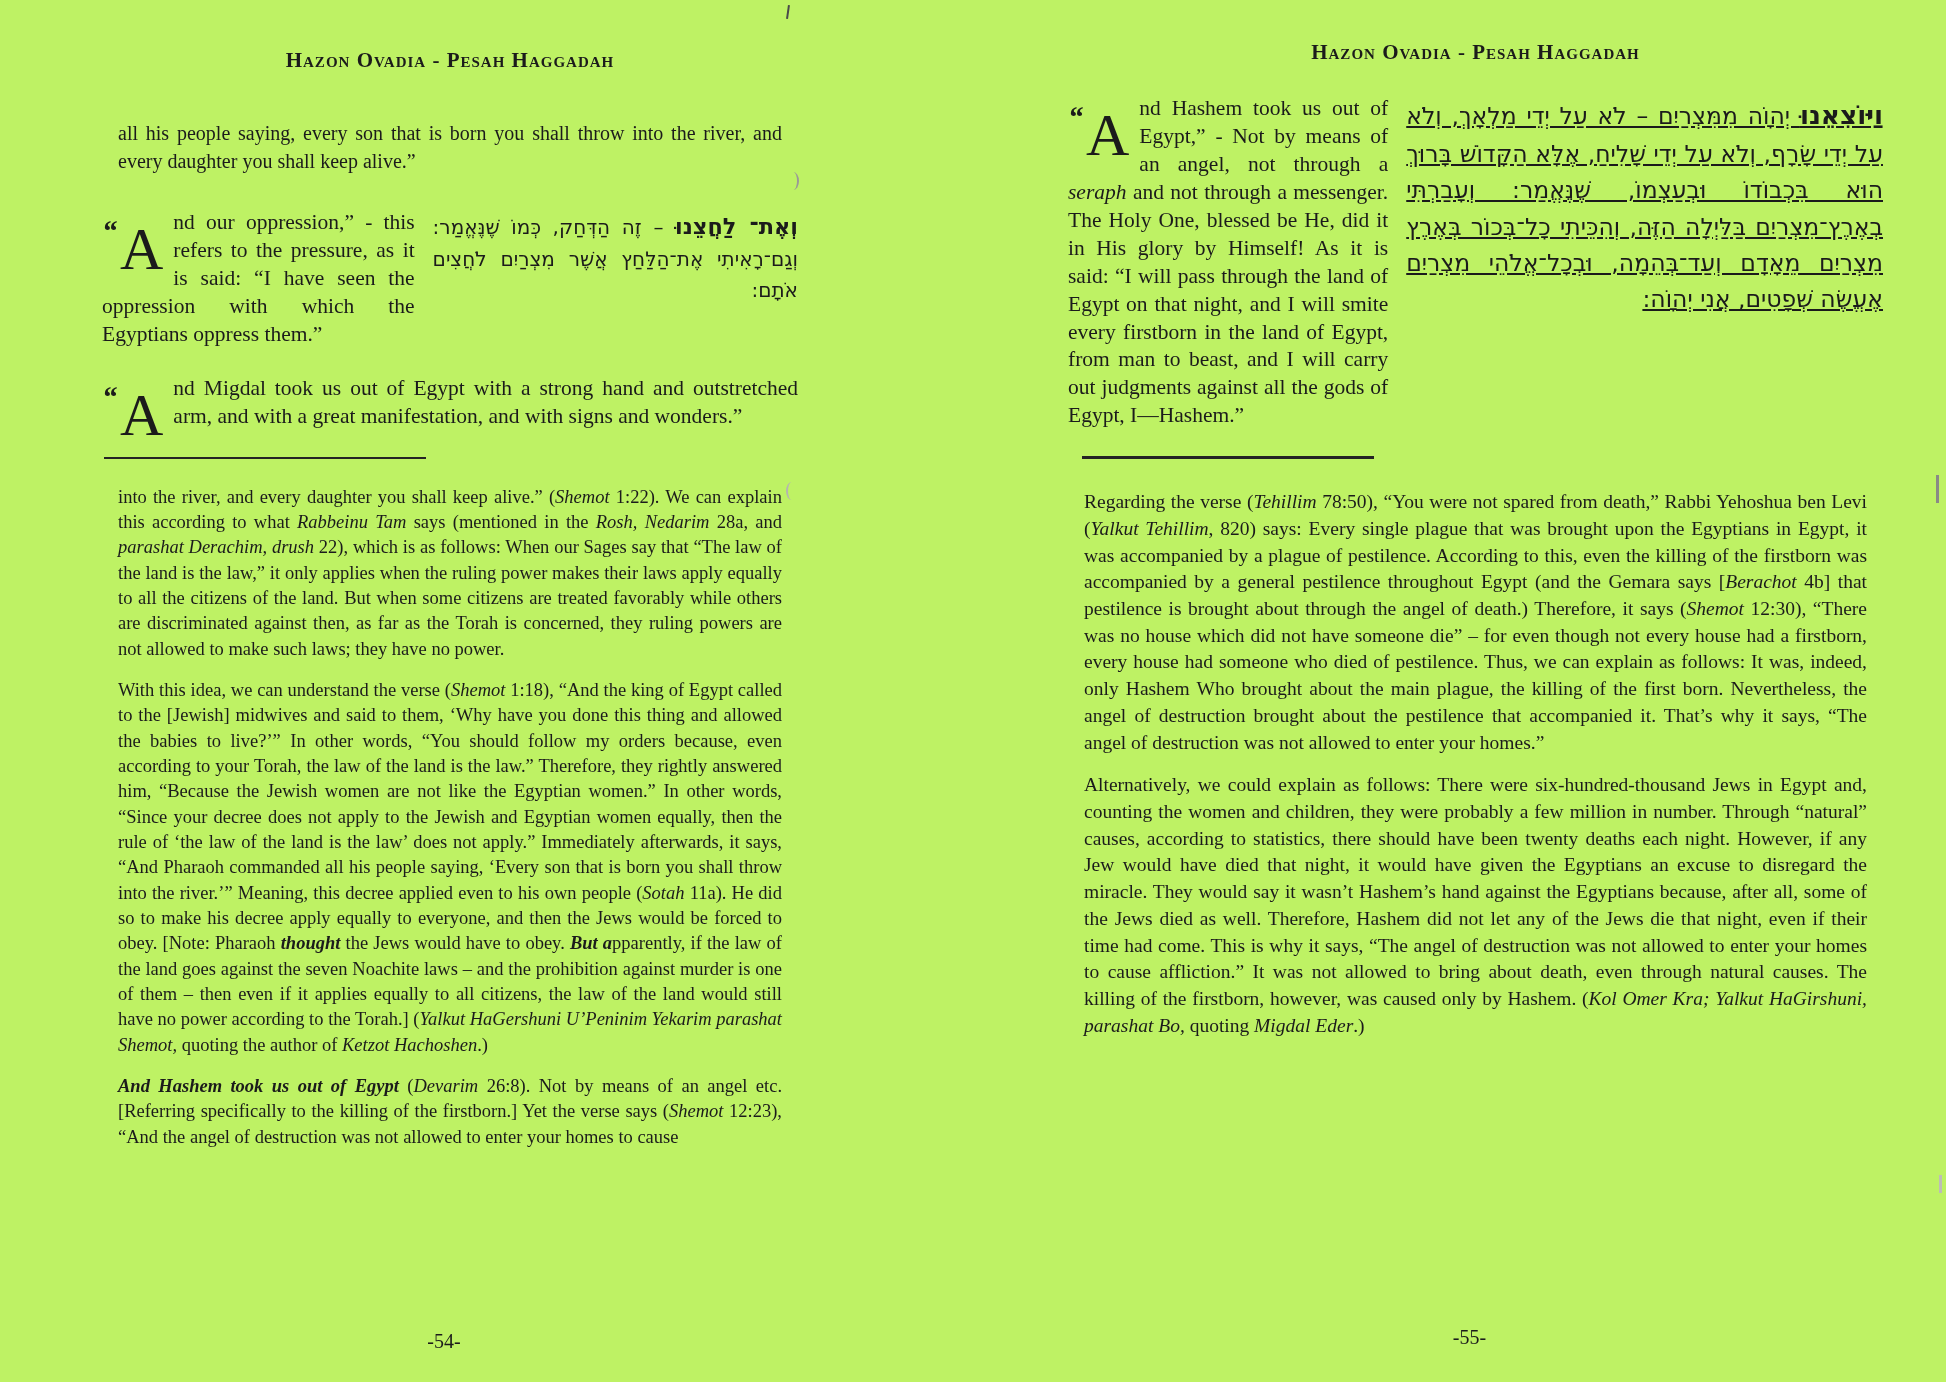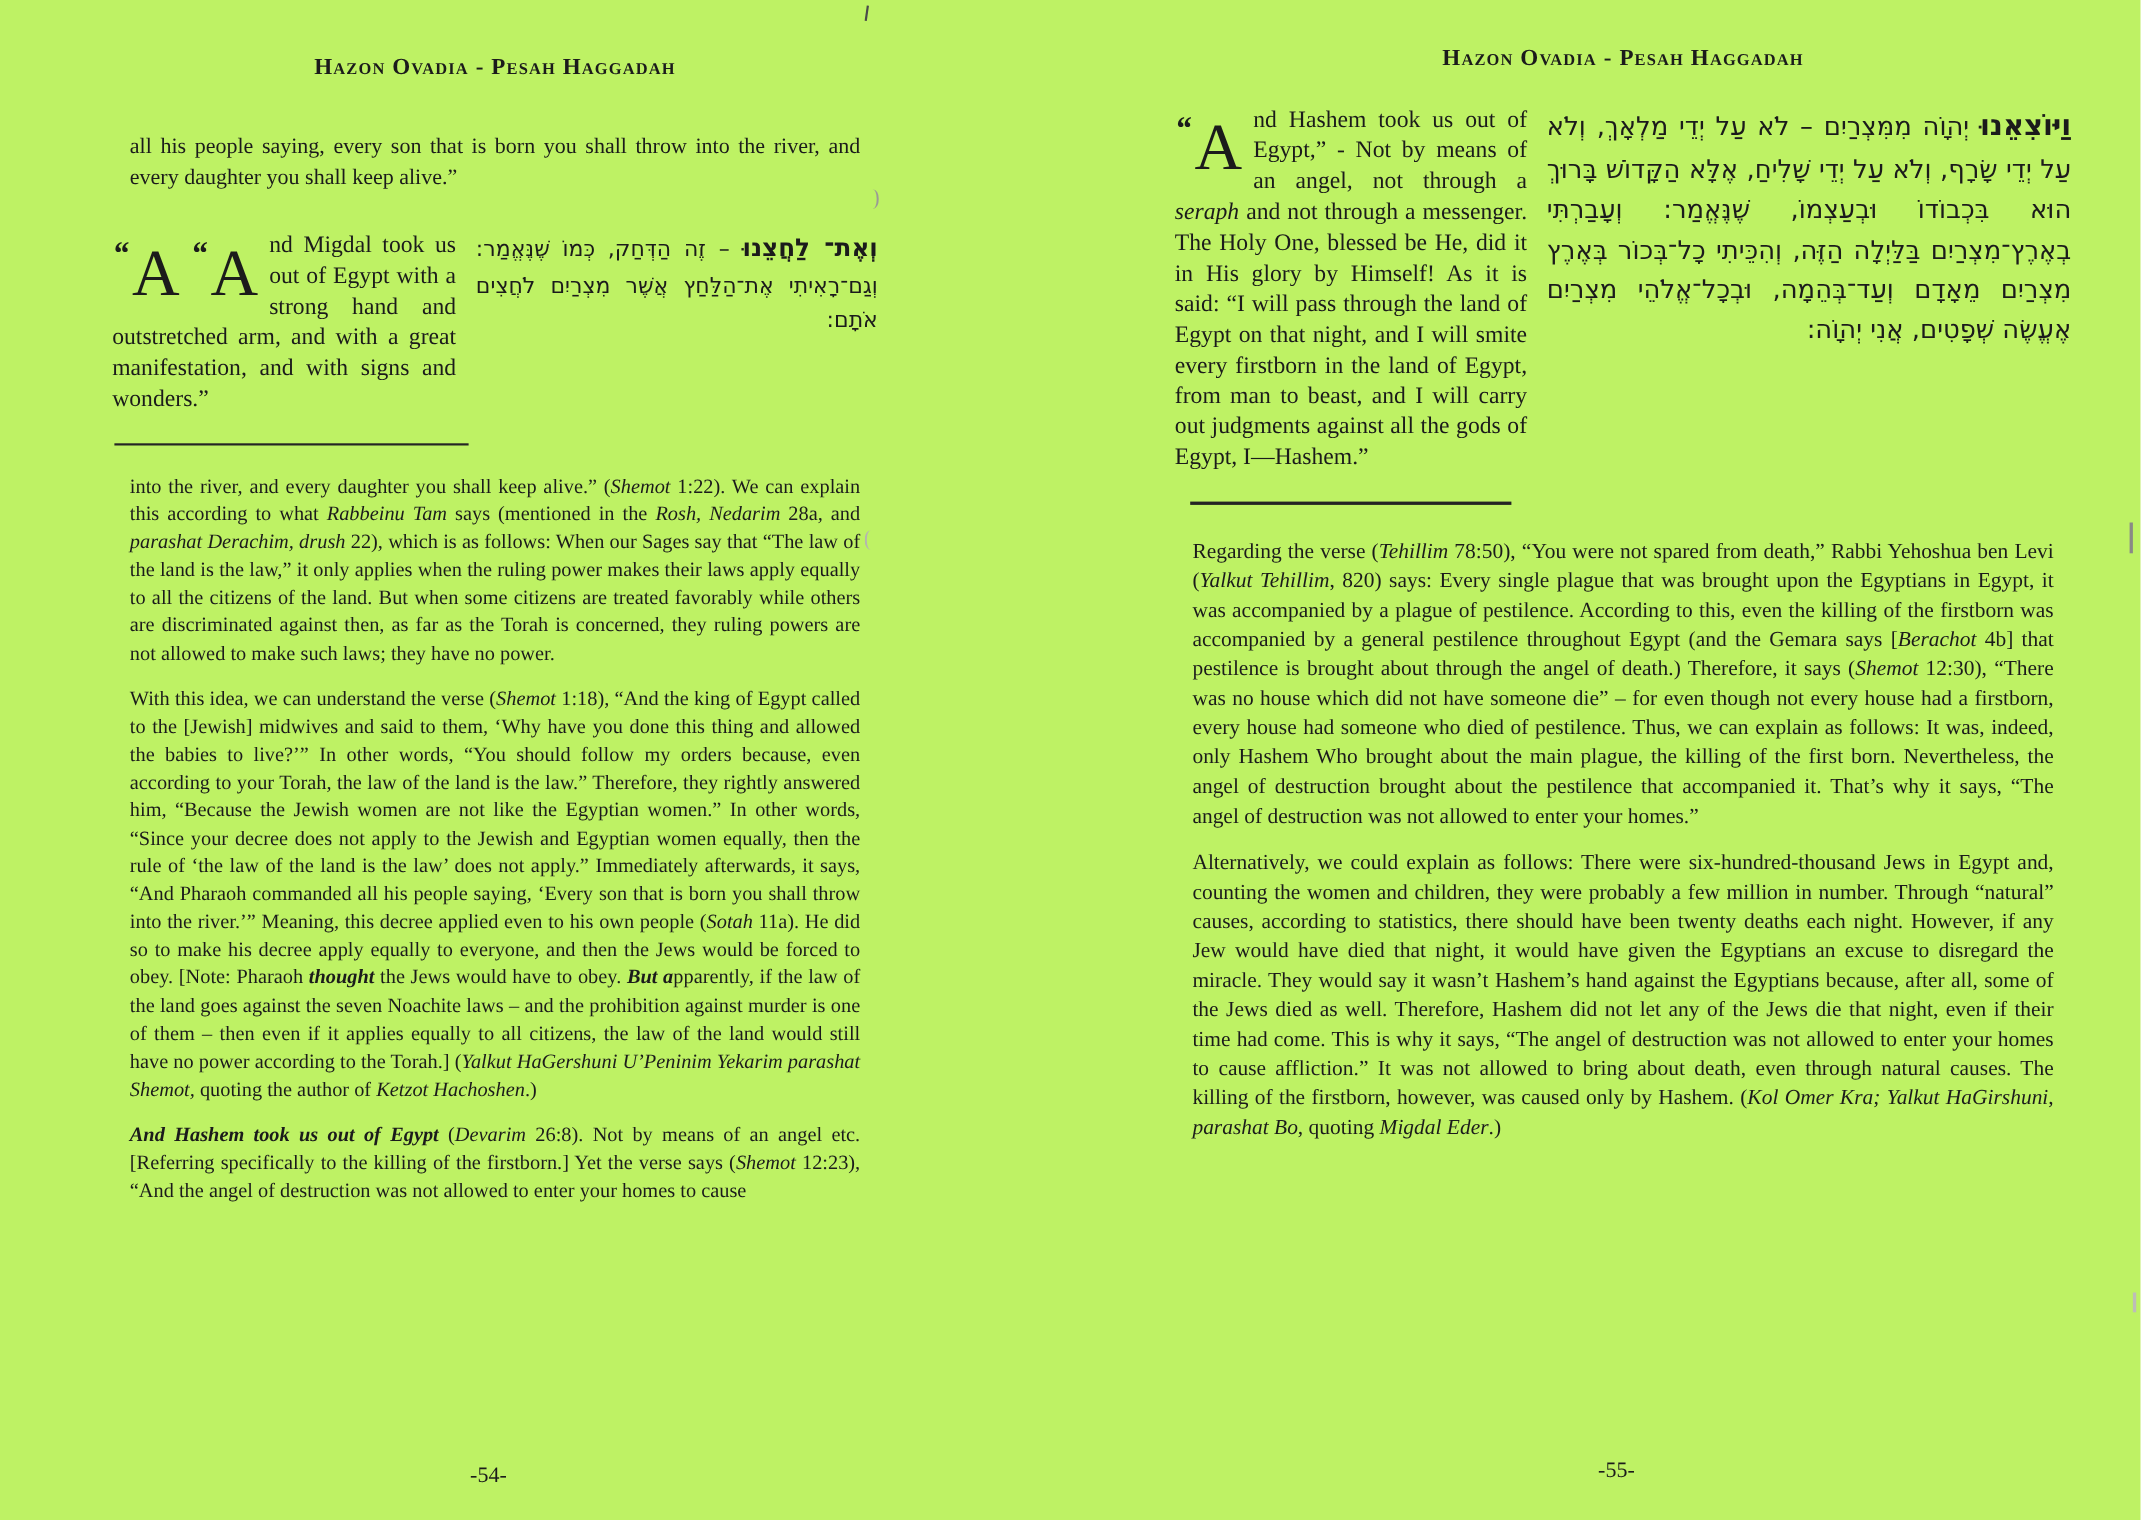--- a/index.html
+++ b/index.html
@@ -15,21 +15,21 @@
   .page.right .header{margin-bottom:30px;}
 
   p{margin:16px;}
   .intro{font-size:20px;line-height:1.4;text-align:justify;margin-bottom:34px;}
 
   .liturgy{font-size:21.5px;line-height:1.3;text-align:justify;margin-bottom:26px;}
   .liturgy .heb{float:right;direction:rtl;text-align:justify;
                 font-family:"DejaVu Sans",sans-serif;font-size:20px;line-height:1.55;
                 margin-left:18px;}
   .l-block .heb{width:52.5%;margin-bottom:34px;}
-  .r-block .heb{width:58.5%;margin-bottom:118px;font-size:23.5px;}
+  .r-block .heb{width:58.5%;margin-bottom:118px;font-size:23.5px;text-decoration:underline;}
   .dcwrap{float:left;margin:2px 10px 2px 0;white-space:nowrap;}
   .oq{font-style:italic;font-weight:700;font-size:30px;vertical-align:28px;margin-right:3px;}
   .cap{font-size:60px;line-height:0.8;font-weight:400;}
 
   .divider{border:none;margin:0;background:#242424;}
   .page.left .divider{width:322px;height:2px;margin:20px 0 26px 2px;}
   .page.right .divider{width:292px;height:3px;margin:0 0 30px 14px;}
 
   .commentary{text-align:justify;}
   .page.left .commentary{font-size:18.5px;line-height:1.37;}
@@ -57,20 +57,21 @@
 <div class="spread">
 
   <div class="page left">
     <div class="header">Hazon Ovadia - Pesah Haggadah</div>
 
     <p class="intro">all his people saying, every son that is born you shall throw into the river, and every daughter you shall keep alive.”</p>
 
     <div class="liturgy l-block">
       <div class="heb" dir="rtl"><span class="f-lead">וְאֶת־ לַחֲצֵנוּ</span><span> – זֶה הַדְּחַק, כְּמוֹ שֶׁנֶּאֱמַר: וְגַם־רָאִיתִי אֶת־הַלַּחַץ אֲשֶׁר מִצְרַיִם לֹחֲצִים אֹתָם:</span></div>
       <span class="dcwrap"><span class="oq">“</span><span class="cap">A</span></span>
+      <span class="eng"><span>nd our oppression,” - this refers to the pressure, as it is said: “I have seen the oppression with which the Egyptians oppress them.”</span></span>
     </div>
 
     <div class="liturgy l-block">
       <span class="dcwrap"><span class="oq">“</span><span class="cap">A</span></span>
       <span class="eng"><span>nd Migdal took us out of Egypt with a strong hand and outstretched arm, and with a great manifestation, and with signs and wonders.”</span></span>
     </div>
 
     <hr class="divider">
 
     <div class="commentary">

